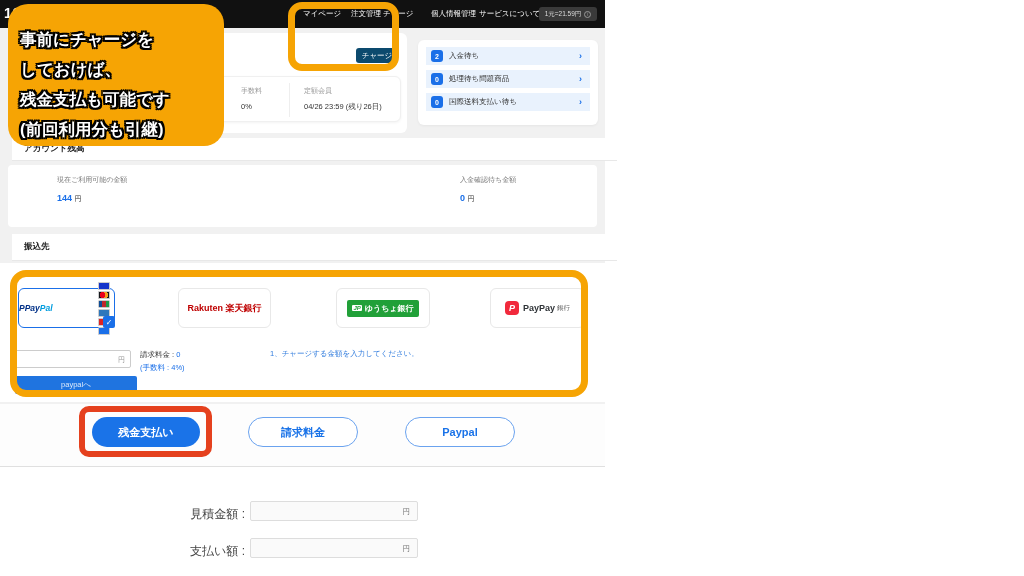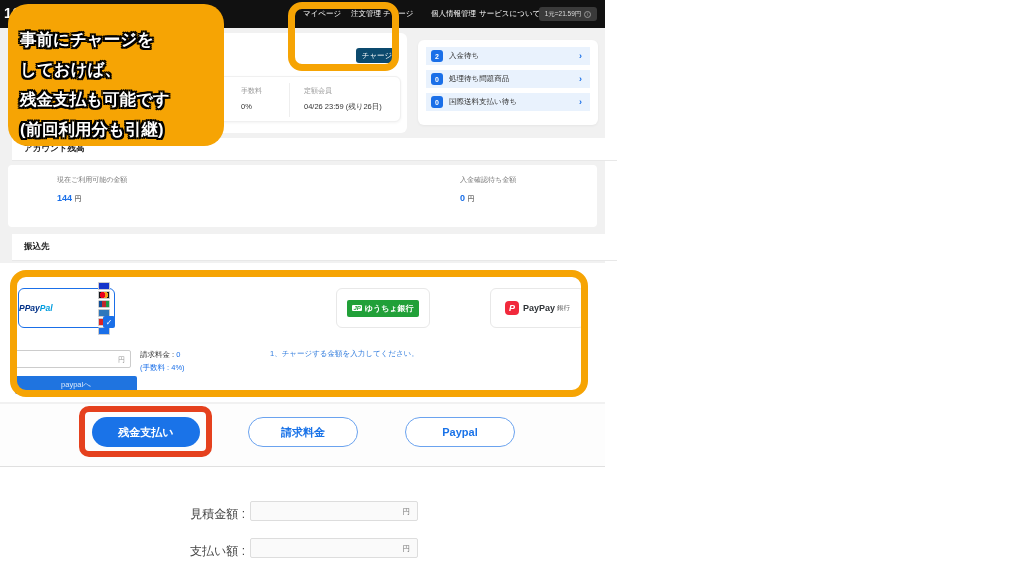--- a/index.html
+++ b/index.html
@@ -162,20 +162,23 @@
     <span class="mini-cards">
       <span class="mini-card" style="background:#1434cb;"></span>
       <span class="mini-card" style="background:#16181d; background-image:radial-gradient(circle at 35% 50%, #eb001b 3px, transparent 3px), radial-gradient(circle at 65% 50%, #f79e1b 3px, transparent 3px);"></span>
       <span class="mini-card" style="background:linear-gradient(90deg, #0e4c96 33%, #c0272d 33% 66%, #1b9a48 66%);"></span>
       <span class="mini-card" style="background:#2e77bc;"></span>
       <span class="mini-card" style="background:#dd2423;"></span>
       <span class="mini-card" style="background:#1a6fe8;"></span>
     </span>
     <span class="check-badge">✓</span>
   </div>
+  <div class="pay-card" style="left:178px; width:93px;">
+    <span class="rakuten-txt"><span>Rakuten</span> <span>楽天銀行</span></span>
+  </div>
   <div class="pay-card" style="left:336px; width:94px;">
     <span class="yucho-chip">
         <span class="yucho-jp">JP</span>
         <span>ゆうちょ銀行</span>
       </span>
   </div>
   <div class="pay-card" style="left:490px; width:95px;">
     <span class="paypay-p">P</span>
     <span class="paypay-txt">PayPay</span>
     <span class="paypay-bank">銀行</span>

